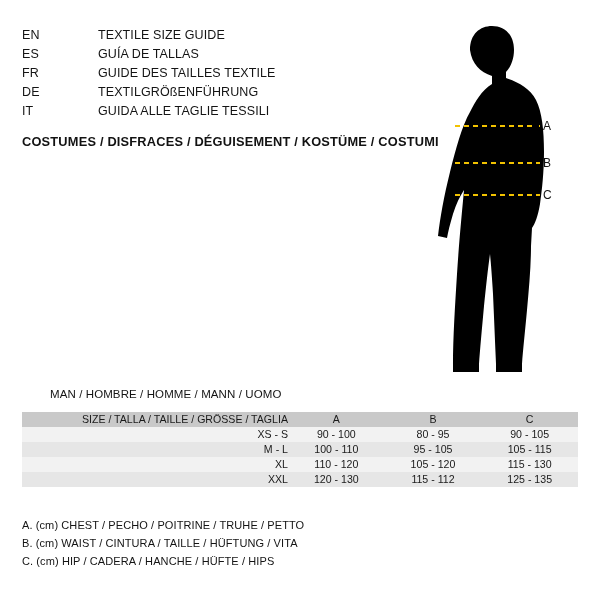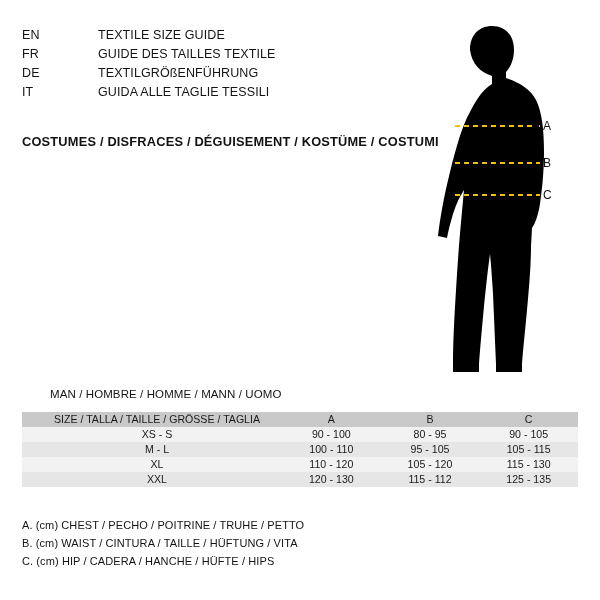--- a/index.html
+++ b/index.html
@@ -101,22 +101,22 @@
   table.size-table td {
     padding: 0;
     height: 15px;
     font-weight: normal;
     text-align: center;
     vertical-align: middle;
     line-height: 15px;
   }
   table.size-table th.lbl,
   table.size-table td.lbl {
-    text-align: center;
-    padding-left: 10px;
+    text-align: right;
+    padding-left: 16px;
     width: 250px;
   }
   tr.head-row {
     background: #c9c9c9;
   }
   tr.row-alt {
     background: #e6e6e6;
   }
   tr.row-plain {
     background: #f2f2f2;
@@ -139,20 +139,24 @@
 </style>
 </head>
 <body>
 
 <div class="page">
 
   <div class="lang-block">
     <div class="lang-row">
       <span class="lang-code">EN</span>
       <span class="lang-text">TEXTILE SIZE GUIDE</span>
+    </div>
+    <div class="lang-row">
+      <span class="lang-code">ES</span>
+      <span class="lang-text">GUÍA DE TALLAS</span>
     </div>
     <div class="lang-row">
       <span class="lang-code">FR</span>
       <span class="lang-text">GUIDE DES TAILLES TEXTILE</span>
     </div>
     <div class="lang-row">
       <span class="lang-code">DE</span>
       <span class="lang-text">TEXTILGRÖßENFÜHRUNG</span>
     </div>
     <div class="lang-row">

